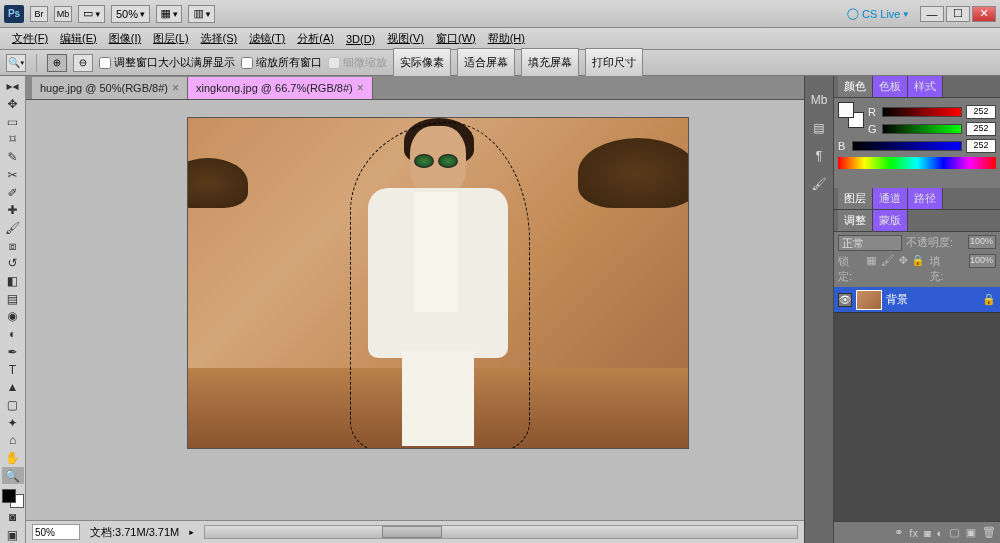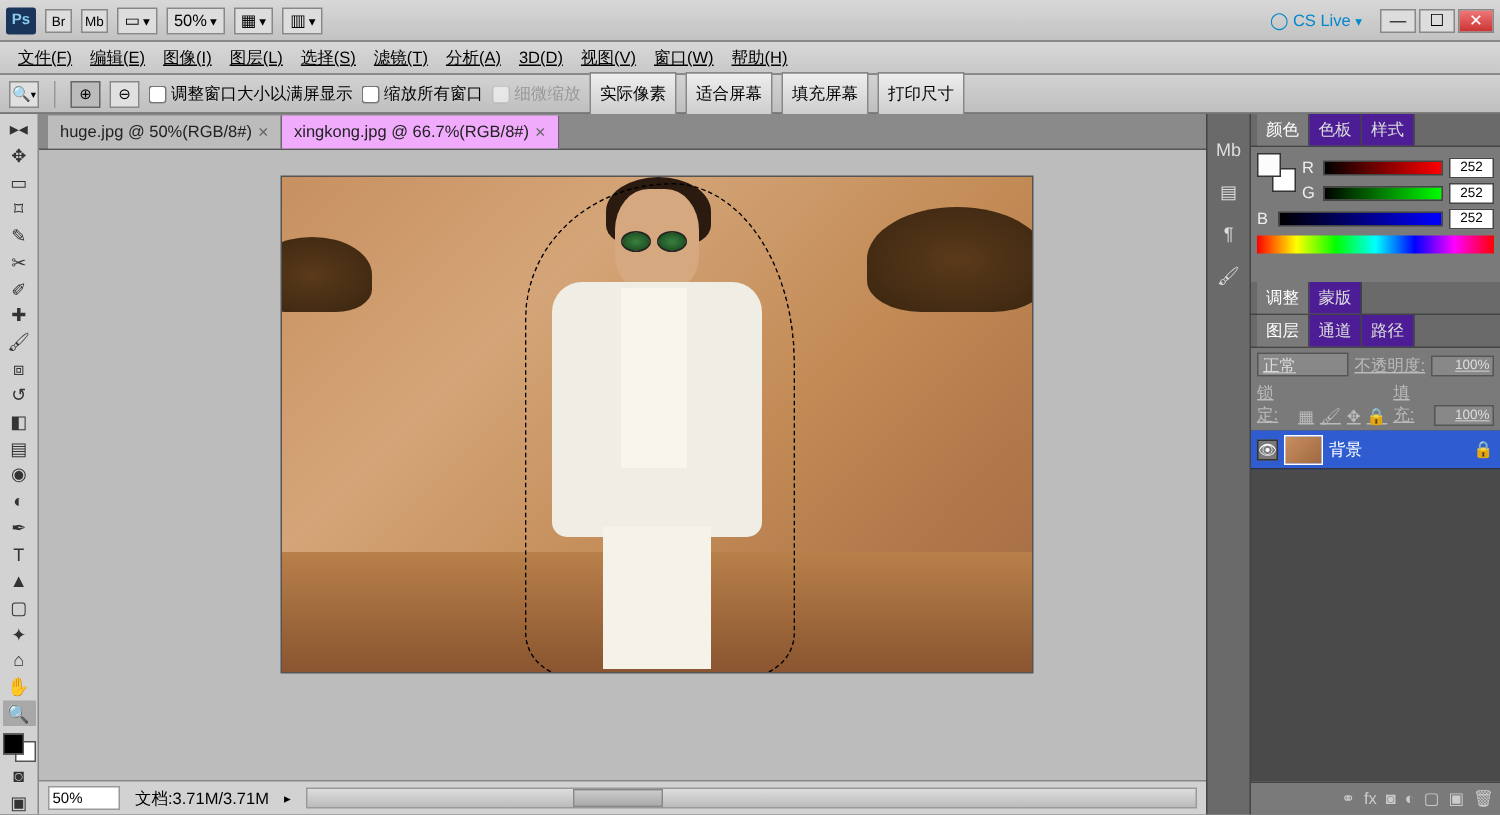--- a/index.html
+++ b/index.html
@@ -64,40 +64,40 @@
 .hscroll-stub { flex: 1; height: 14px; background: linear-gradient(#ddd,#bbb); border: 1px solid #999; position: relative; }
 .hscroll-stub .thumb { position: absolute; left: 30%; top: 0; bottom: 0; width: 60px; background: linear-gradient(#ccc,#aaa); border: 1px solid #888; }
 
 
 .icon-dock { width: 30px; background: #6a6a6a; display: flex; flex-direction: column; align-items: center; gap: 8px; padding-top: 14px; border-left: 1px solid #444; border-right: 1px solid #444; }
 .dock-ic { width: 20px; height: 20px; color: #ddd; display: flex; align-items: center; justify-content: center; font-size: 12px; }
 
 
 .panels { width: 166px; background: #6a6a6a; display: flex; flex-direction: column; }
 .panel-tabs { height: 22px; background: #6a6a6a; display: flex; align-items: flex-end; padding-left: 4px; border-bottom: 1px solid #444; }
-.ptab { padding: 3px 6px; background: #4c1d95; color: #ddd; border-right: 1px solid #444; }
+.ptab { padding: 3px 6px; background: #8b5cf6; color: #ddd; border-right: 1px solid #444; }
 .ptab.active { background: #7a7a7a; color: #fff; }
 .panel-body { background: #7a7a7a; padding: 4px; }
 .color-panel { height: 90px; }
 .rgb-row { display: flex; align-items: center; gap: 4px; margin: 3px 0; }
 .rgb-row .lab { width: 10px; color: #eee; }
 .rgb-slider { flex: 1; height: 10px; border: 1px solid #444; }
 .rgb-r { background: linear-gradient(to right, #000, #f00); }
 .rgb-g { background: linear-gradient(to right, #000, #0f0); }
 .rgb-b { background: linear-gradient(to right, #000, #00f); }
 .rgb-val { width: 30px; height: 14px; background: #fff; border: 1px solid #444; font-size: 9px; text-align: center; }
 .hue-strip { height: 12px; background: linear-gradient(to right, red, yellow, lime, cyan, blue, magenta, red); margin-top: 4px; }
 .fgbg-mini { position: relative; width: 26px; height: 26px; float: left; margin-right: 4px; }
 .fgbg-mini .bg { position: absolute; right: 0; bottom: 0; width: 16px; height: 16px; background: #fff; border: 1px solid #333; }
 .fgbg-mini .fg { position: absolute; left: 0; top: 0; width: 16px; height: 16px; background: #fcfcfc; border: 1px solid #333; }
 .layers-panel { flex: 1; display: flex; flex-direction: column; }
 .layers-controls { background: #7a7a7a; padding: 3px 4px; display: flex; flex-direction: column; gap: 3px; }
-.ctrl-row { display: flex; align-items: flex-end; gap: 4px; color: #bbb; font-size: 10px; text-decoration: underline; }
+.ctrl-row { display: flex; align-items: flex-start; gap: 4px; color: #bbb; font-size: 10px; }
 .blend-sel { flex: 1; height: 16px; background: #888; border: 1px solid #555; color: #ddd; padding: 0 3px; }
-.opv { width: 42px; height: 14px; background: #888; border: 1px solid #555; color: #ddd; font-size: 9px; text-align: right; padding-right: 2px; }
+.opv { width: 28px; height: 14px; background: #888; border: 1px solid #555; color: #ddd; font-size: 9px; text-align: right; padding-right: 2px; margin-left: 11px; }
 .layer-list { flex: 1; background: #4a4a4a; }
 .layer-row { height: 26px; background: #2f5dd1; color: #fff; display: flex; align-items: center; padding: 0 4px; gap: 4px; border-bottom: 1px solid #333; }
 .layer-row .eye { width: 14px; height: 14px; background: #7a7a7a; border: 1px solid #333; display: flex; align-items: center; justify-content: center; font-size: 10px; }
 .layer-row .thumb { width: 26px; height: 20px; background: linear-gradient(135deg,#c89060,#a06840); border: 1px solid #fff; }
 .layer-row .lock { margin-left: auto; font-size: 11px; }
 .layer-foot { height: 22px; background: #7a7a7a; border-top: 1px solid #444; display: flex; align-items: center; justify-content: flex-end; gap: 6px; padding: 0 4px; color: #ccc; }
 .layer-foot span { font-size: 11px; }
 
 .chev { font-size: 9px; }
 .sep { width: 1px; height: 18px; background: #999; margin: 0 4px; }
@@ -273,28 +273,28 @@
         </div>
       <div class="rgb-row">
           <span class="lab">B</span>
           <div class="rgb-slider rgb-b"></div>
           <div class="rgb-val">252</div>
         </div>
       <div class="hue-strip"></div>
     </div>
 
     <div class="panel-tabs">
-      <div class="ptab active">调整</div>
-      <div class="ptab">蒙版</div>
-    </div>
-
-    <div class="panel-tabs">
       <div class="ptab active">图层</div>
       <div class="ptab">通道</div>
       <div class="ptab">路径</div>
+    </div>
+
+    <div class="panel-tabs">
+      <div class="ptab active">调整</div>
+      <div class="ptab">蒙版</div>
     </div>
     <div class="layers-controls">
       <div class="ctrl-row">
         <div class="blend-sel">正常</div>
         <span>不透明度:</span>
         <div class="opv">100%</div>
       </div>
       <div class="ctrl-row">
         <span>锁定:</span>
         <span>▦</span>

